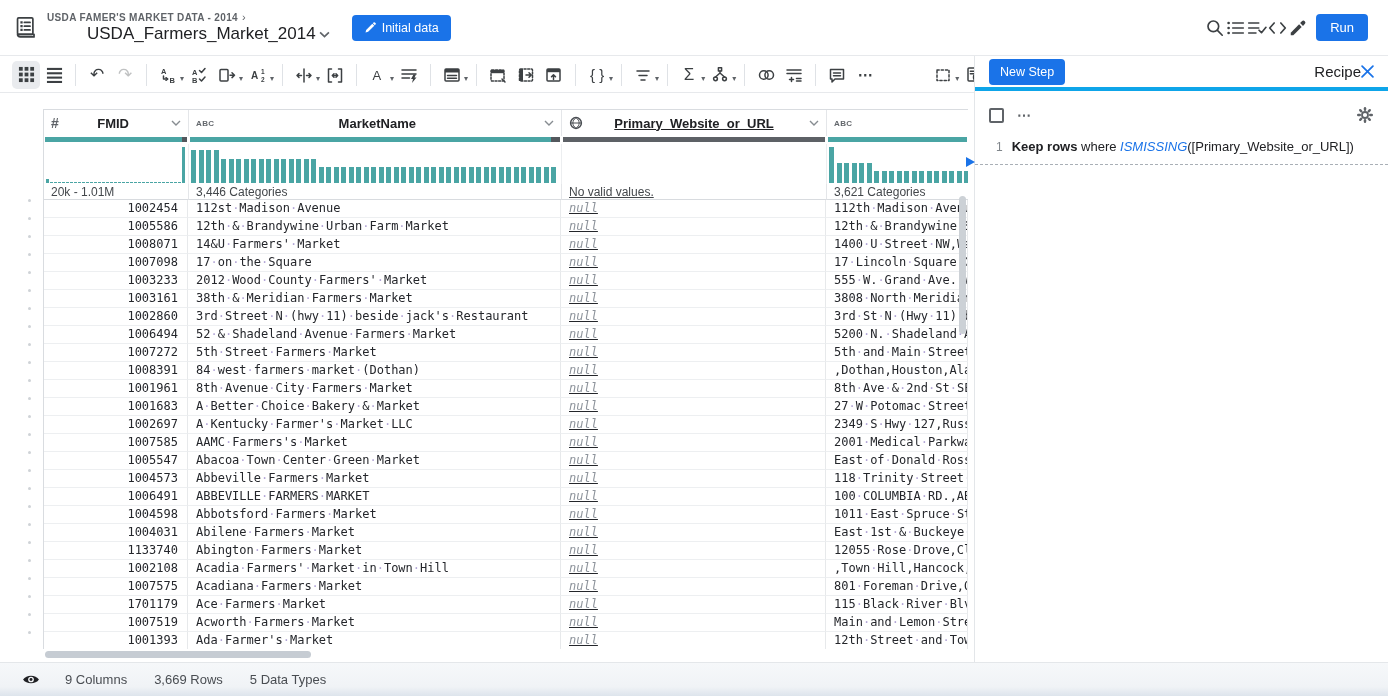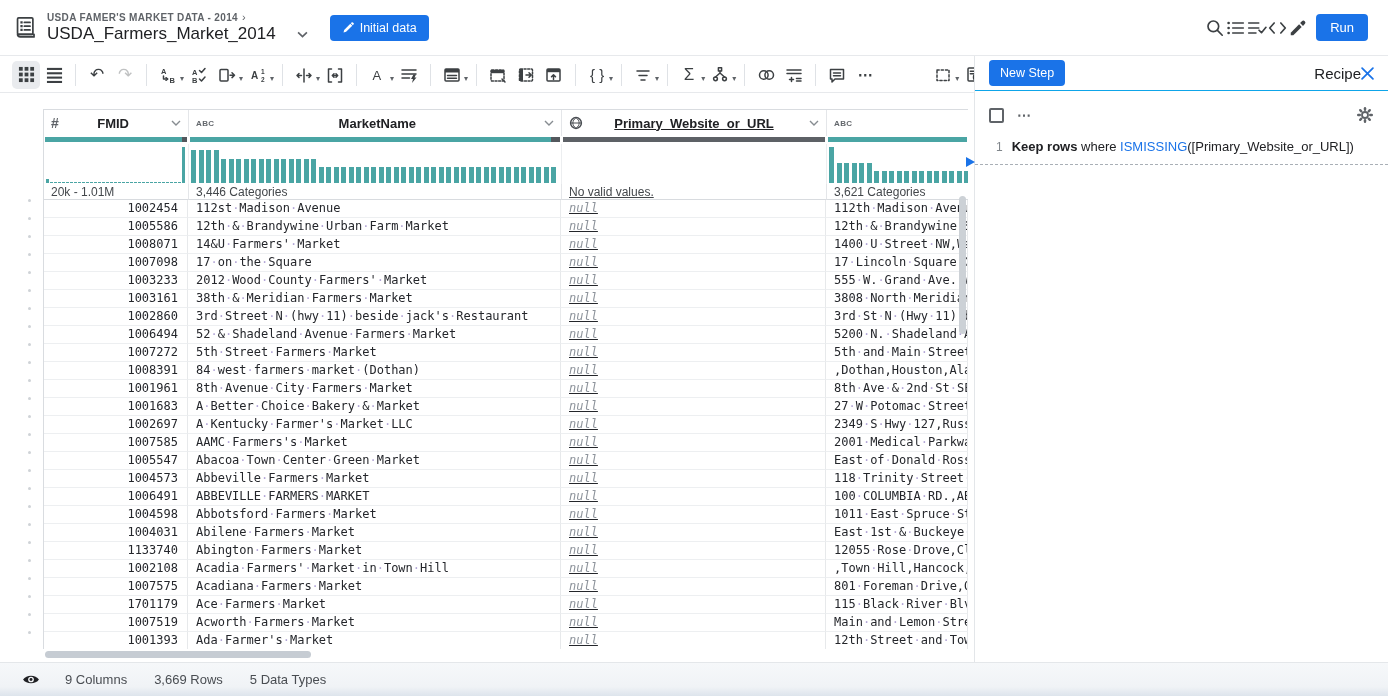--- a/index.html
+++ b/index.html
@@ -11,21 +11,21 @@
   svg .fl{fill:#3c4043;stroke:none;}
   svg text{font-family:"Liberation Sans",sans-serif;font-size:7.5px;font-weight:700;fill:#3c4043;stroke:none;}
 
   
   .topbar{position:absolute;left:0;top:0;width:1388px;height:56px;background:#fff;
           border-bottom:1px solid #e7e9ec;display:flex;align-items:center;}
   .ds-icon{margin:0 9px 0 13px;}
   .titles{display:flex;flex-direction:column;justify-content:center;}
   .breadcrumb{font-size:10px;font-weight:700;color:#5f6368;letter-spacing:.35px;display:flex;align-items:center;gap:4px;}
   .crumb-sep{font-size:11px;font-weight:400;}
-  .title-row{font-size:17px;color:#202124;font-weight:500;display:flex;align-items:center;gap:21px;margin-top:1px;}
+  .title-row{font-size:17px;color:#202124;font-weight:500;display:flex;align-items:center;gap:3px;margin-top:1px;margin-left:40px;}
   .btn{background:#1a73e8;color:#fff;border:none;border-radius:4px;font-family:inherit;
        font-weight:500;display:inline-flex;align-items:center;justify-content:center;cursor:pointer;}
   .btn-initial{height:26px;font-size:12.5px;padding:0 12px;gap:6px;margin-left:22px;}
   .top-right{margin-left:auto;display:flex;align-items:center;padding-right:20px;}
   .tico{color:#3c4043;display:flex;}
   .btn-run{height:27px;font-size:13px;padding:0 14px;margin-left:8px;}
 
   
   .toolbar{position:absolute;left:0;top:57px;width:974px;height:36px;display:flex;align-items:center;
            padding-left:12px;border-bottom:1px solid #e7e9ec;background:#fff;}
@@ -70,32 +70,32 @@
 
   .gdots{position:absolute;left:28px;top:199px;width:6px;}
   .gdot{width:3px;height:3px;border-radius:1.5px;background:#cfd3d7;margin-bottom:15px;}
 
   .hthumb{position:absolute;left:45px;top:651px;width:266px;height:7px;border-radius:4px;background:#c6ccd3;}
   .vthumb{position:absolute;left:959px;top:196px;width:7px;height:138px;border-radius:4px;background:#ccd1d6;}
   .vdiv{position:absolute;left:974px;top:56px;width:1px;height:606px;background:#e3e6e9;}
 
   
   .panel{position:absolute;left:975px;top:56px;width:413px;height:606px;background:#fff;}
-  .phead{height:35px;display:flex;align-items:center;padding:0 14px;border-bottom:1px solid #0ea5e9;}
+  .phead{height:35px;display:flex;align-items:center;padding:0 14px;border-bottom:4px solid #0ea5e9;}
   .btn-newstep{height:26px;font-size:12.5px;padding:0 11px;}
   .ptitle{flex:1;text-align:right;font-size:15px;color:#202124;}
   .pclose{flex:none;display:flex;cursor:pointer;}
   .pcontrols{position:absolute;left:14px;right:14px;top:50px;display:flex;align-items:center;}
   .cb{width:15px;height:15px;border:2px solid #5f6368;border-radius:2px;flex:none;}
   .pdots{margin-left:13px;color:#5f6368;font-size:14px;font-weight:700;letter-spacing:1px;line-height:8px;}
   .pgear{margin-left:auto;display:flex;}
   .pstep{position:absolute;left:21px;top:83px;font-size:13px;color:#202124;display:flex;gap:9px;align-items:baseline;}
   .stepnum{color:#80868b;font-size:12px;}
   .steptext .b{font-weight:700;}
-  .steptext .fn{color:#1a73e8;}
+  .steptext .fn{color:#1a73e8;font-style:italic;}
   .insert-line{position:absolute;left:0;right:0;top:108px;border-top:1px dashed #a9afb6;}
   .insert-tri{position:absolute;left:966px;top:157px;width:0;height:0;
               border-top:5.5px solid transparent;border-bottom:5.5px solid transparent;
               border-left:9px solid #1a73e8;}
 
   
   .status{position:absolute;left:0;top:662px;width:1388px;height:34px;
           background:linear-gradient(180deg,#f6f8fa 0%,#f0f3f6 72%,#dde4ec 100%);
           border-top:1px solid #e4e7ea;display:flex;align-items:center;gap:27px;
           padding-left:22px;font-size:13px;color:#494d52;}

